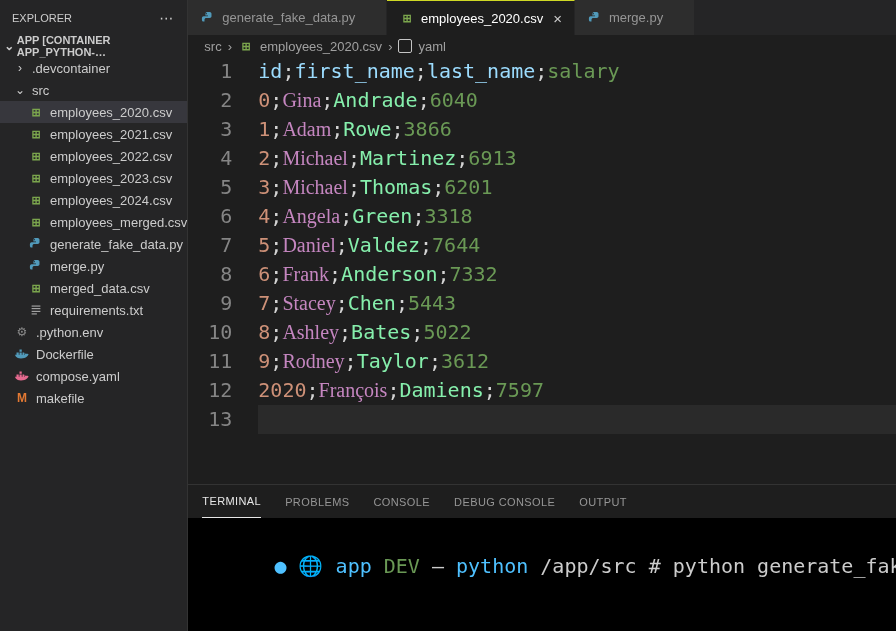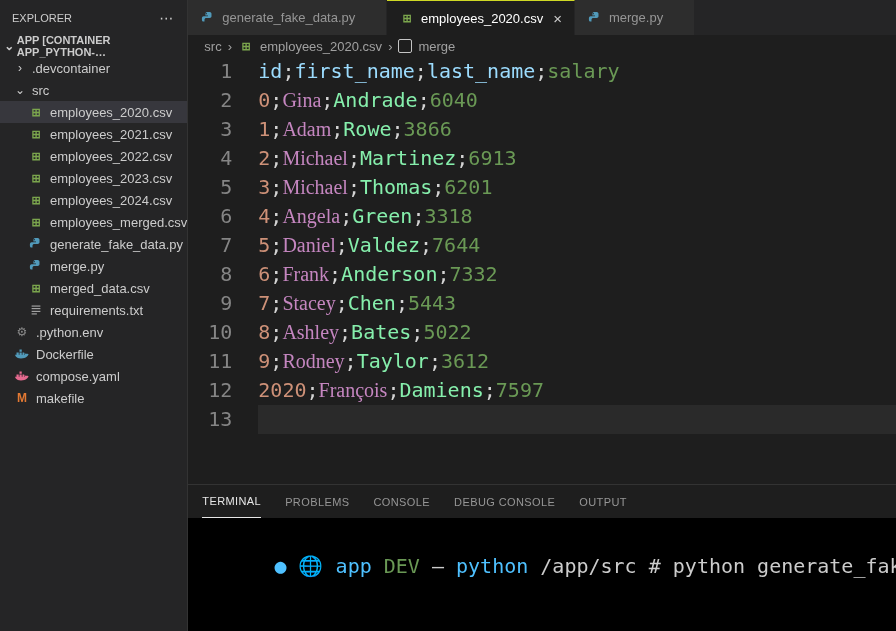--- a/index.html
+++ b/index.html
@@ -302,21 +302,21 @@
       </div>
     </div>
 
   <div class="breadcrumbs">
     <span>src</span>
     <span class="chev-sep">›</span>
     <span class="file-icon ico-csv">⊞</span>
     <span>employees_2020.csv</span>
     <span class="chev-sep">›</span>
     <span class="ico-struct"></span>
-    <span>merge</span>
+    <span>yaml</span>
   </div>
 
   <div class="editor">
     <div class="gutter" id="gutter">
         <div>1</div>
         <div>2</div>
         <div>3</div>
         <div>4</div>
         <div>5</div>
         <div>6</div>

